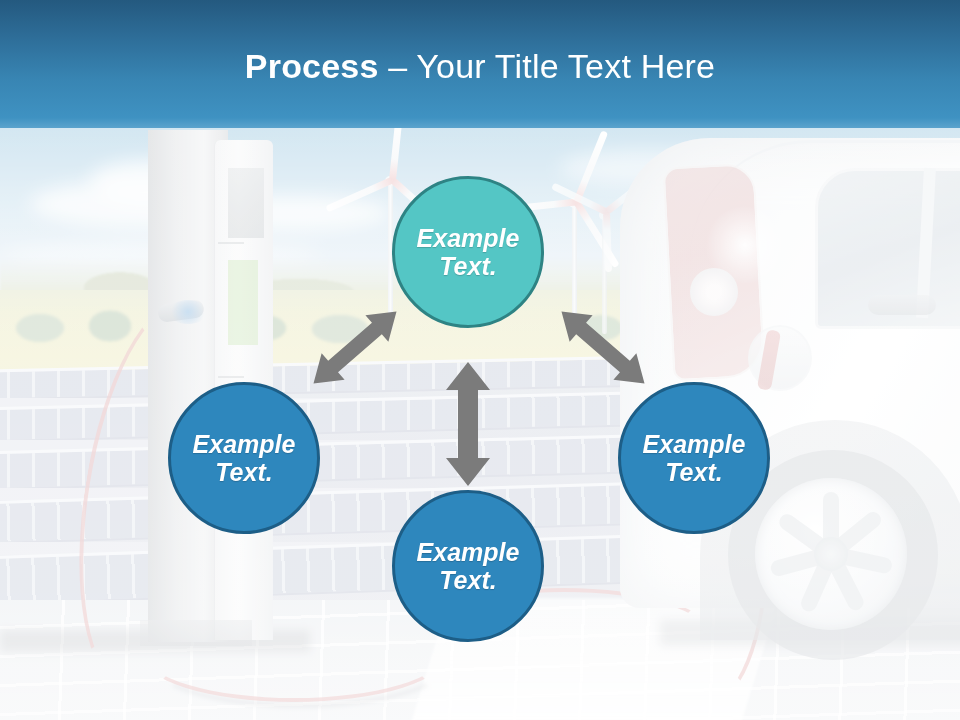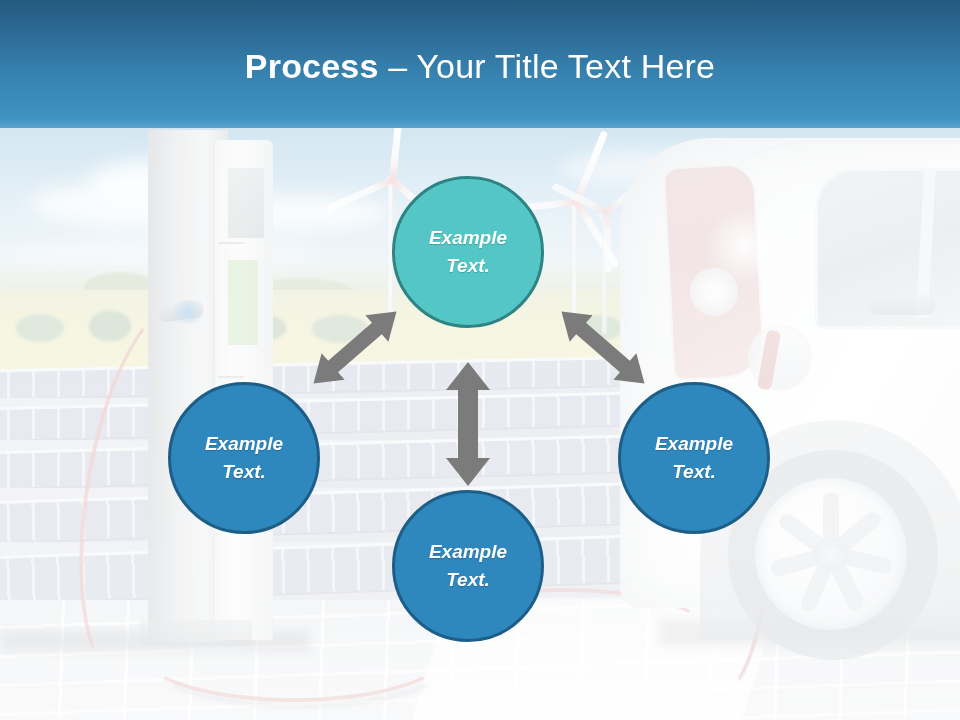--- a/index.html
+++ b/index.html
@@ -438,21 +438,21 @@
   .node {
     position: absolute;
     border-radius: 50%;
     display: flex;
     flex-direction: column;
     align-items: center;
     justify-content: center;
     color: #ffffff;
     font-style: italic;
     font-weight: bold;
-    font-size: 19px;
+    font-size: 25px;
     line-height: 28px;
     text-align: center;
     box-sizing: border-box;
     text-shadow: 0 1px 1px rgba(0,0,0,.18);
   }
   .node-top {
     left: 392px; top: 176px;
     width: 152px; height: 152px;
     background: #54c6c5;
     border: 3px solid #2e8384;

